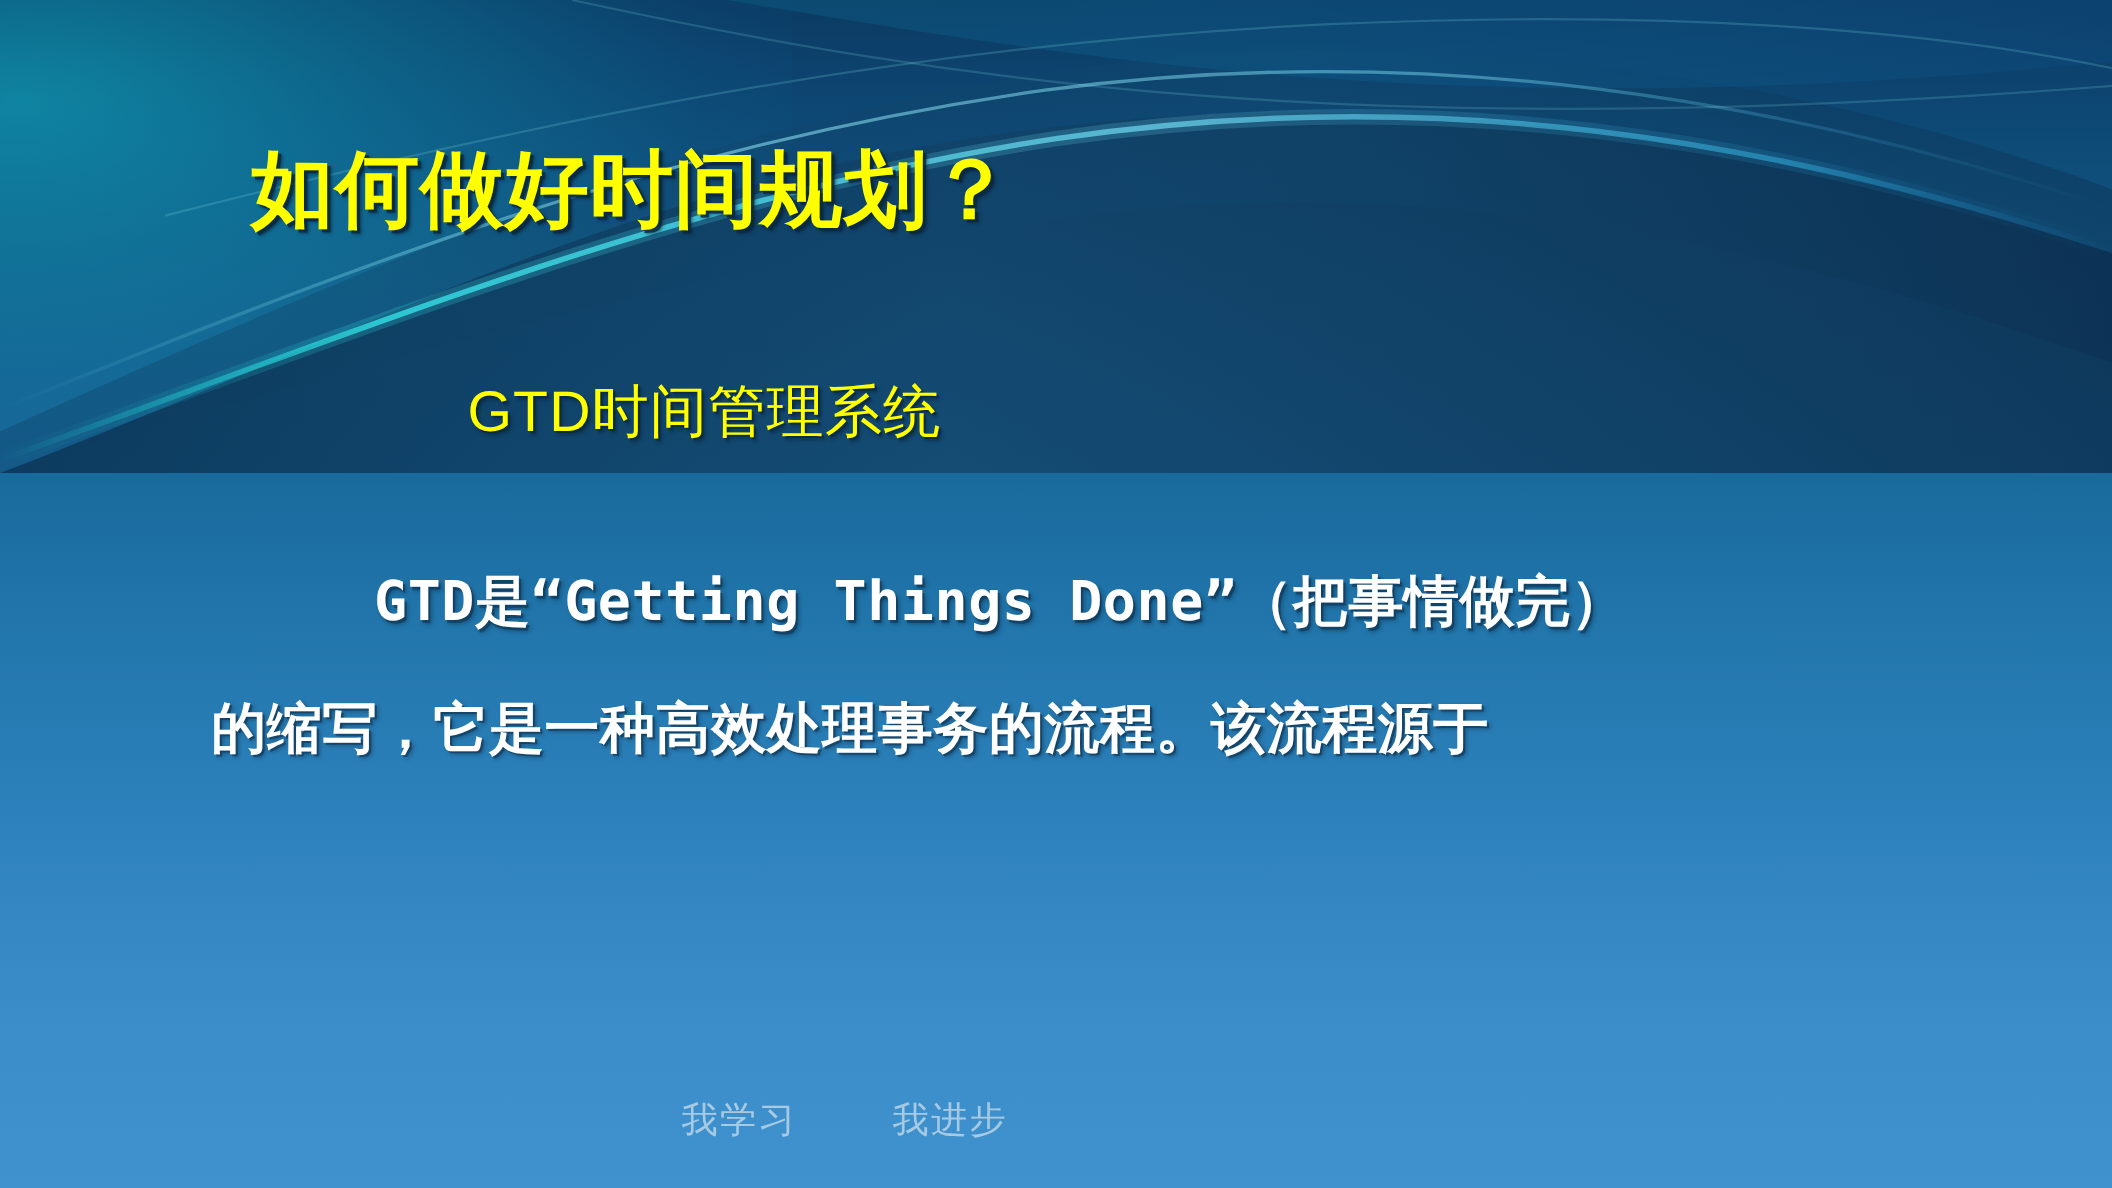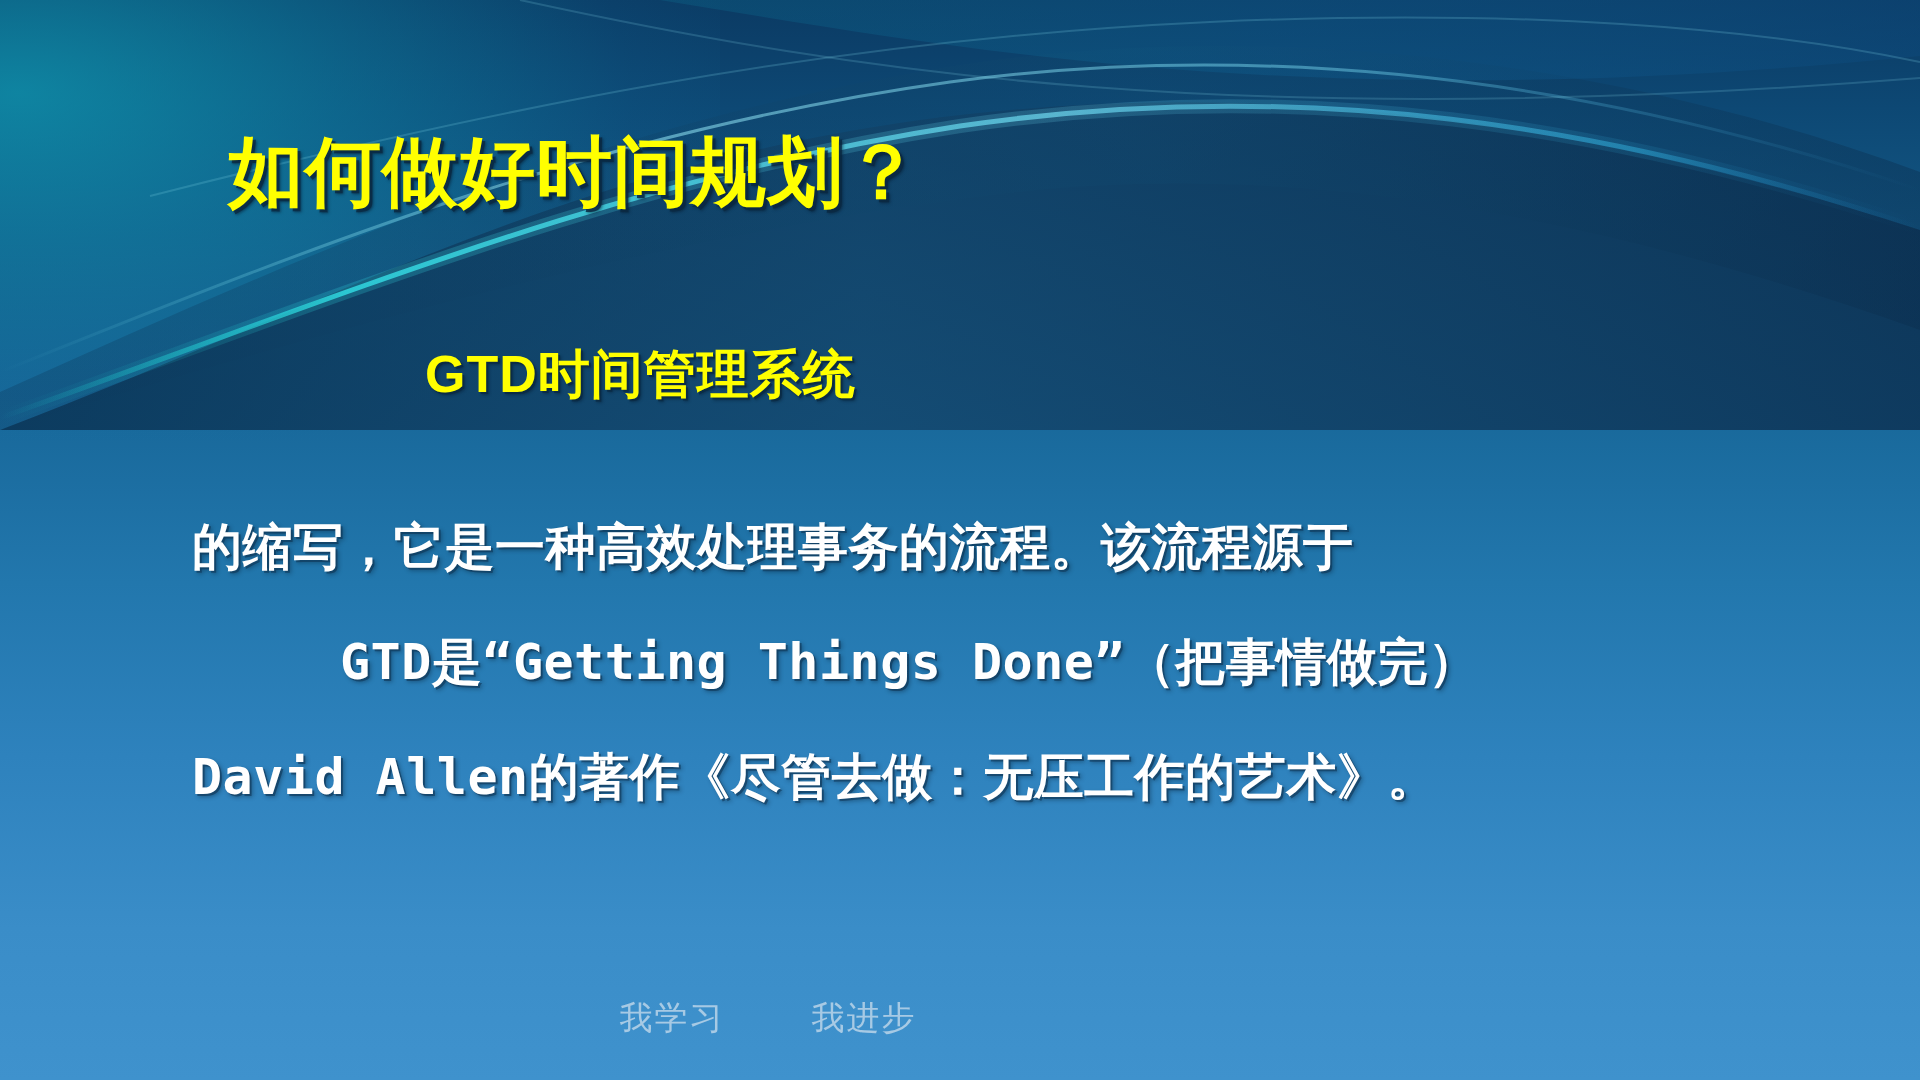--- a/index.html
+++ b/index.html
@@ -60,21 +60,21 @@
       3px 3px 0 rgba(10,40,65,0.80),
       4px 4px 3px rgba(5,25,45,0.55);
   }
 
   
   #subtitle {
     position: absolute;
     left: 425px;
     top: 340px;
     font-size: 52px;
-    font-weight: bold;
+    font-weight: normal;
     letter-spacing: 1px;
     color: #FFFF00;
     white-space: nowrap;
     text-shadow:
       2px 2px 0 rgba(10,40,65,0.72),
       3px 3px 3px rgba(5,25,45,0.45);
   }
 
   
   #body {
@@ -166,23 +166,22 @@
     <path d="M150,196 C480,112 820,40 1210,22 C1520,8 1760,28 1920,62" fill="none" stroke="#7fd6ea" stroke-width="2" opacity="0.22"></path>
 
     <path d="M520,0 C860,74 1240,132 1920,78" fill="none" stroke="#8fe3f2" stroke-width="2" opacity="0.18"></path>
   </svg>
 
   <div id="title">如何做好时间规划？</div>
 
   <div id="subtitle">GTD时间管理系统</div>
 
   <div id="body">
+    <div class="bodyline indent">GTD是“Getting Things Done”（把事情做完）</div>
     <div class="bodyline">的缩写，它是一种高效处理事务的流程。该流程源于</div>
-    <div class="bodyline indent">GTD是“Getting Things Done”（把事情做完）</div>
-    <div class="bodyline">David Allen的著作《尽管去做：无压工作的艺术》。</div>
   </div>
 
   <div id="footer">
     <span>我学习</span>
     <span class="gap"></span>
     <span>我进步</span>
   </div>
 
 </div>
 

